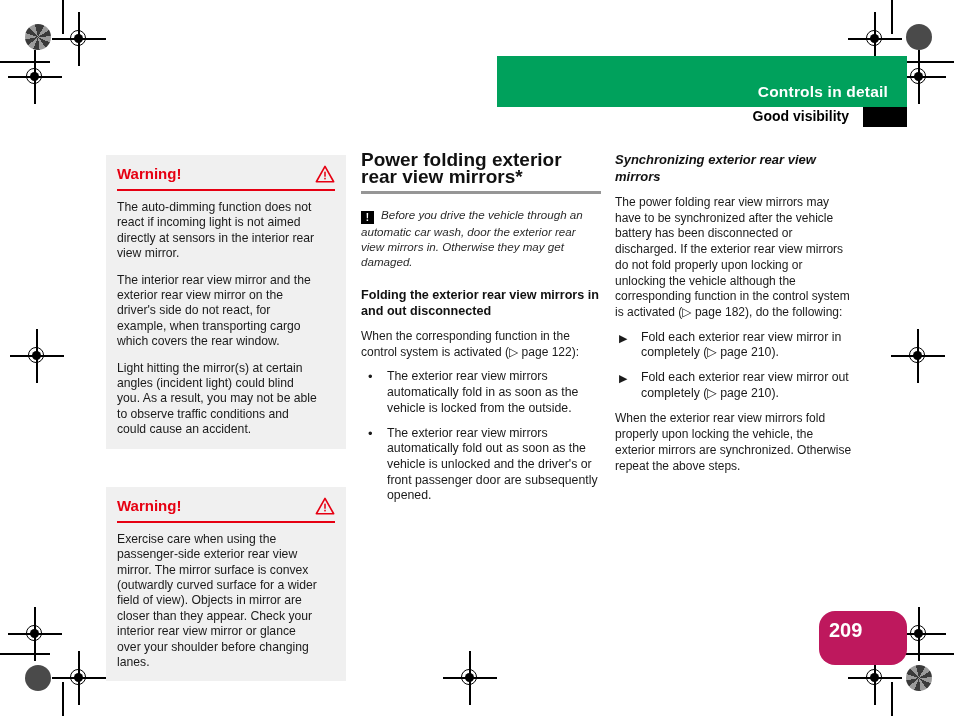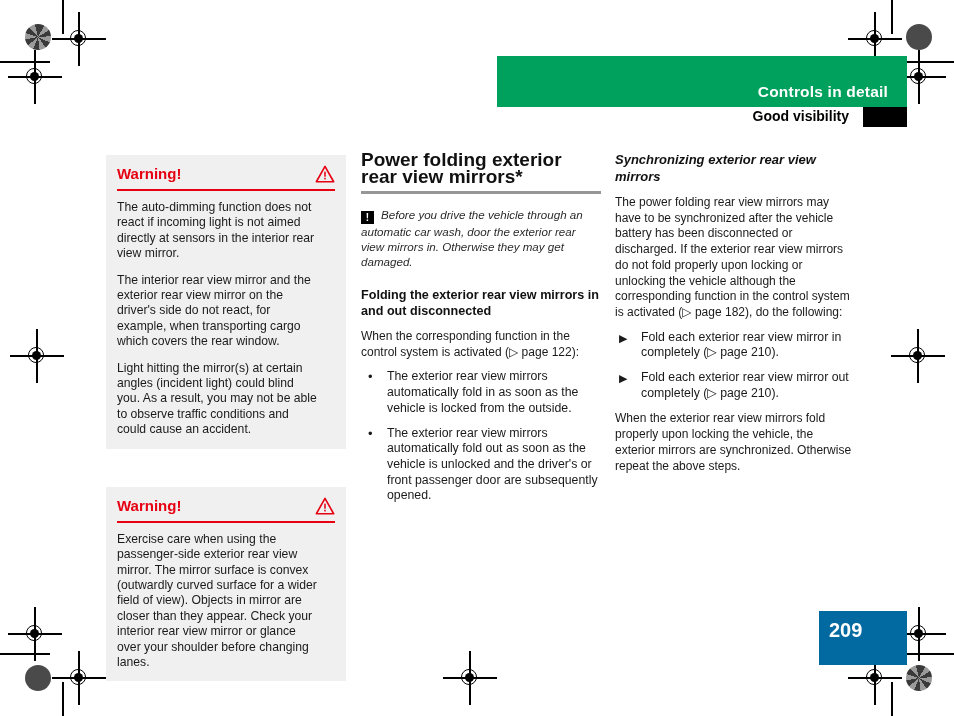--- a/index.html
+++ b/index.html
@@ -208,21 +208,22 @@
   ul.arrowlist li .lead {
     position:absolute; left:4px; top:0;
     font-size:11px; line-height:16px;
   }
 
   
   .page-box {
     position:absolute;
     left:819px; top:611px;
     width:88px; height:54px;
-    background:#0369a1;
+    background:#be185d;
+    border-radius:16px;
   }
   .page-num {
     position:absolute;
     left:10px; top:8px;
     color:#ffffff;
     font-size:20px;
     font-weight:bold;
   }
 </style>
 </head>

